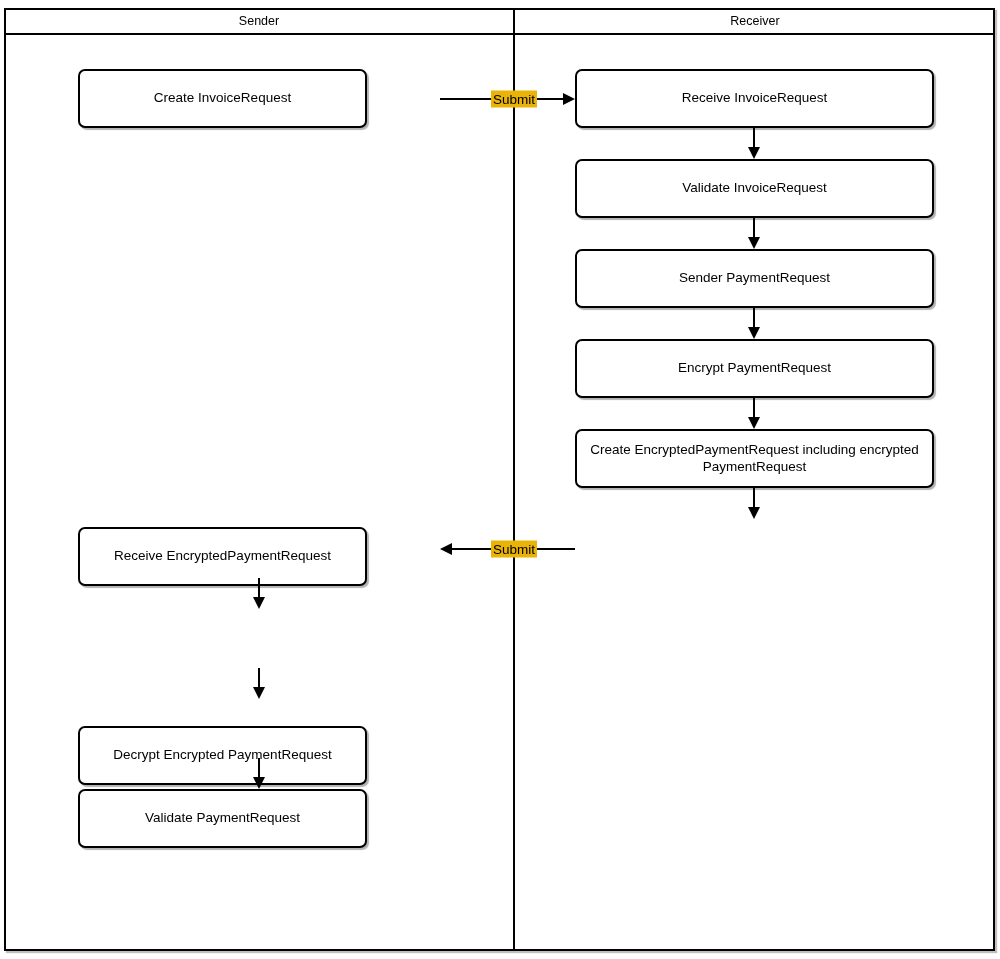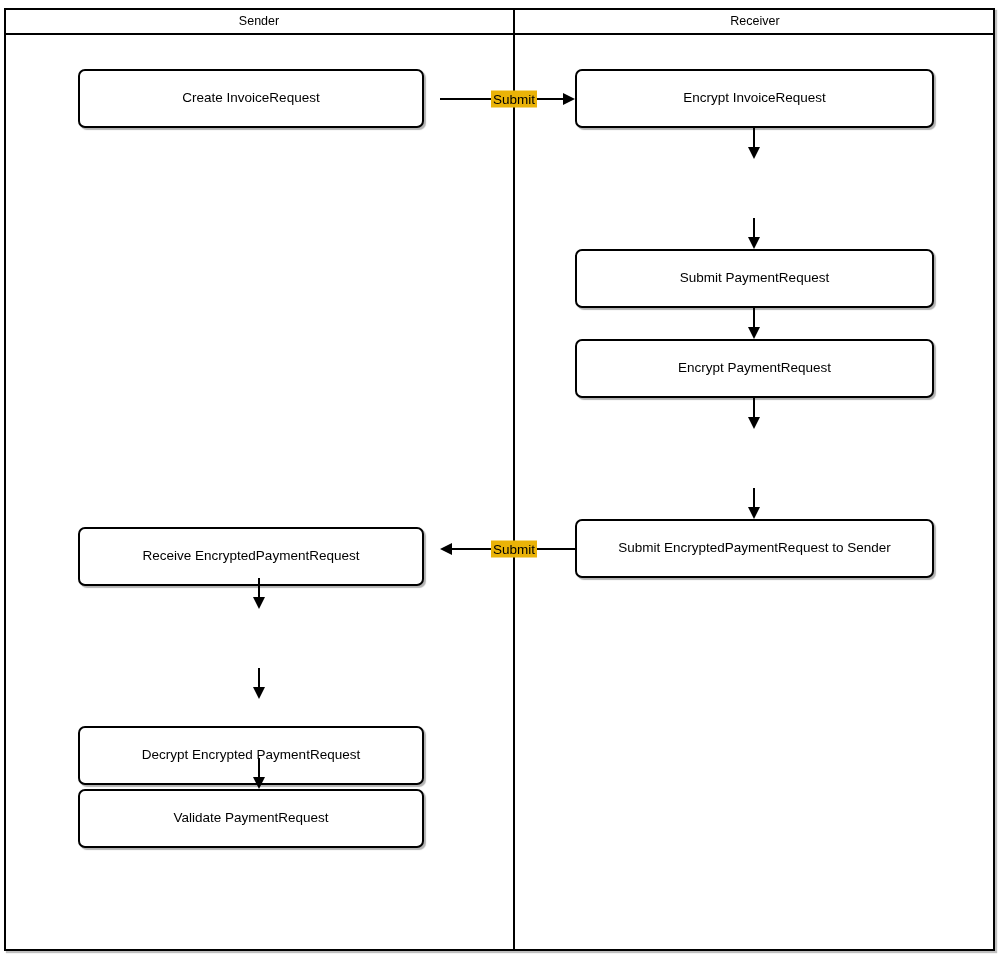--- a/index.html
+++ b/index.html
@@ -66,21 +66,21 @@
     box-shadow: 2px 2px 1px rgba(0,0,0,0.3);
     display: flex;
     align-items: center;
     justify-content: center;
     text-align: center;
     font-size: 13.5px;
     line-height: 1.25;
     color: #000000;
     padding: 2px 10px;
   }
-  .node.sender   { left: 78px;  width: 346px; }
+  .node.sender   { left: 78px;  width: 289px; }
   .node.receiver { left: 575px; width: 359px; }
 
   
   .edge-line {
     position: absolute;
     background: #000000;
   }
   .edge-line.h { height: 2px; }
   .edge-line.v { width: 2px; }
   .arrowhead {
@@ -123,24 +123,25 @@
   <div class="lane-divider"></div>
   <div class="lane-header-rule"></div>
   <div class="lane-title sender">Sender</div>
   <div class="lane-title receiver">Receiver</div>
 
   <div class="node sender" style="top:69px">Create InvoiceRequest</div>
   <div class="node sender" style="top:527px">Receive EncryptedPaymentRequest</div>
   <div class="node sender" style="top:726px">Decrypt Encrypted PaymentRequest</div>
   <div class="node sender" style="top:789px">Validate PaymentRequest</div>
 
-  <div class="node receiver" style="top:69px">Encrypt InvoiceRequest</div>
-  <div class="node receiver" style="top:249px">Submit PaymentRequest</div>
+  <div class="node receiver" style="top:69px">Receive InvoiceRequest</div>
+  <div class="node receiver" style="top:159px">Validate InvoiceRequest</div>
+  <div class="node receiver" style="top:249px">Sender PaymentRequest</div>
   <div class="node receiver" style="top:339px">Encrypt PaymentRequest</div>
-  <div class="node receiver" style="top:519px">Submit EncryptedPaymentRequest to Sender</div>
+  <div class="node receiver" style="top:429px">Create EncryptedPaymentRequest including encrypted PaymentRequest</div>
 
   <div class="edge-line h" style="left:440px; top:98px; width:123px;"></div>
   <div class="arrowhead right" style="left:563px; top:93px;"></div>
   <div class="edge-label" style="left:514px; top:99px;">Submit</div>
 
   <div class="edge-line h" style="left:452px; top:548px; width:123px;"></div>
   <div class="arrowhead left" style="left:440px; top:543px;"></div>
   <div class="edge-label" style="left:514px; top:549px;">Submit</div>
 
   <div class="edge-line v" style="left:753px; top:128px; height:19px;"></div>

